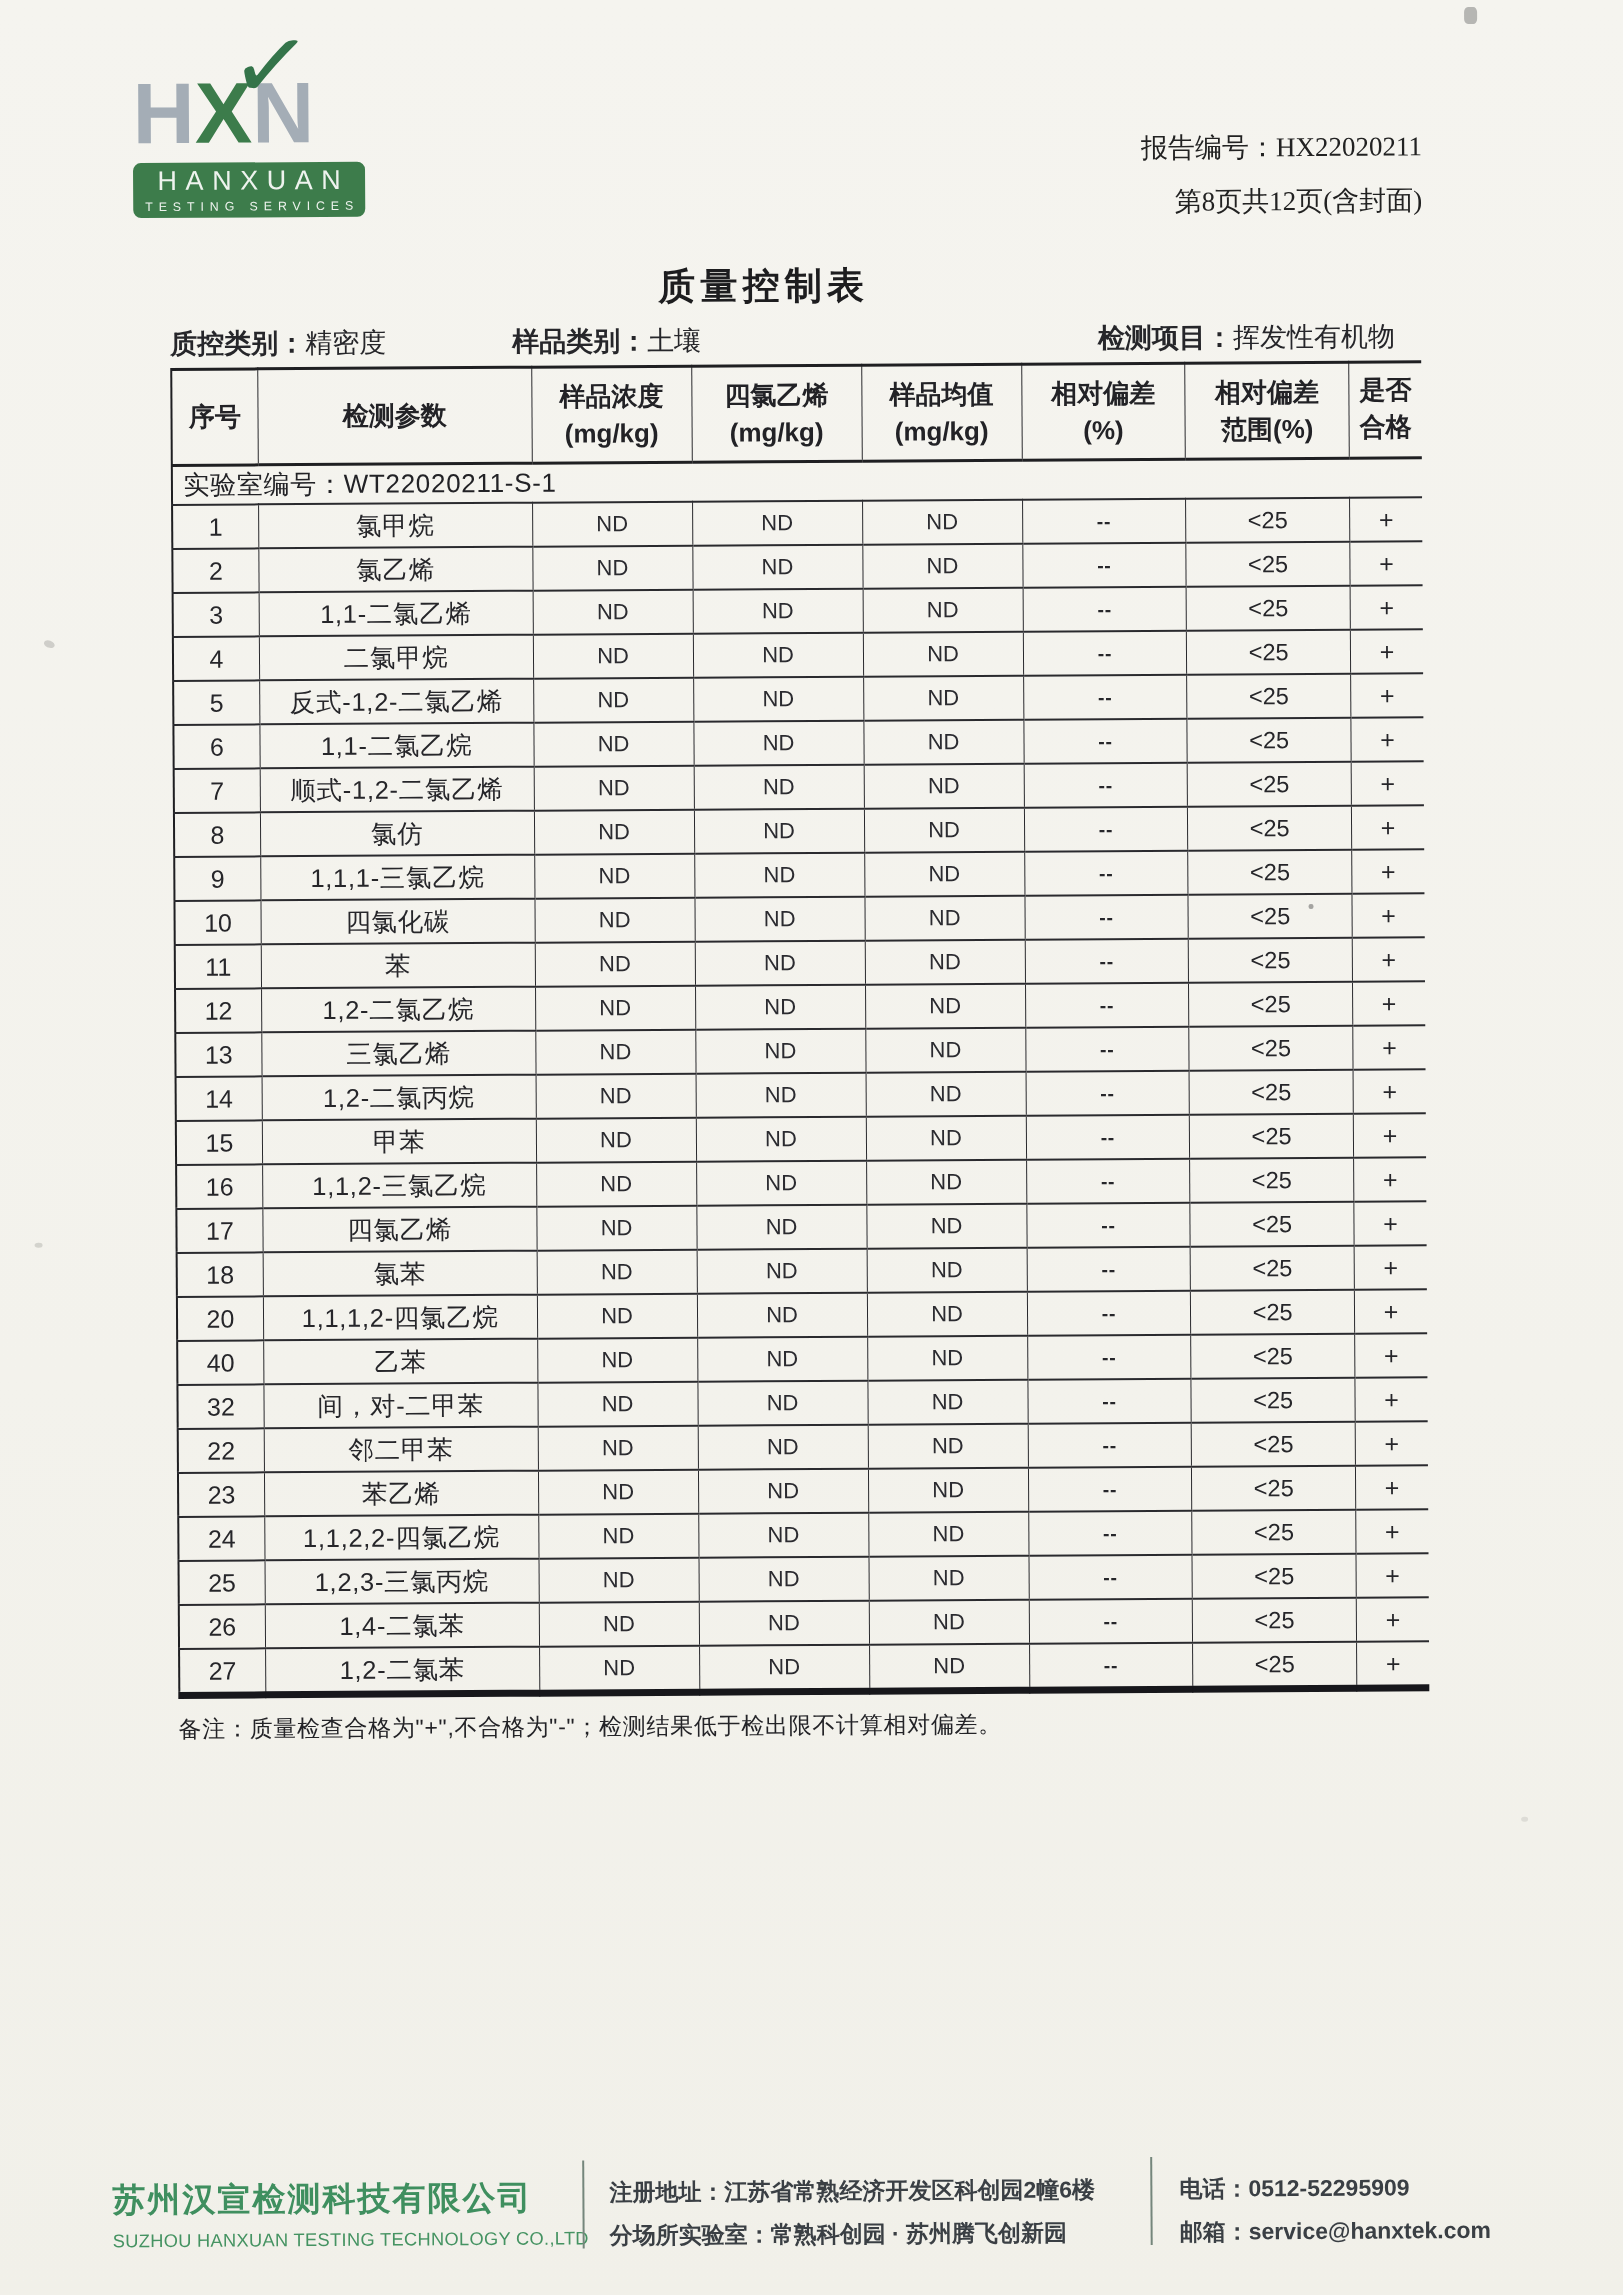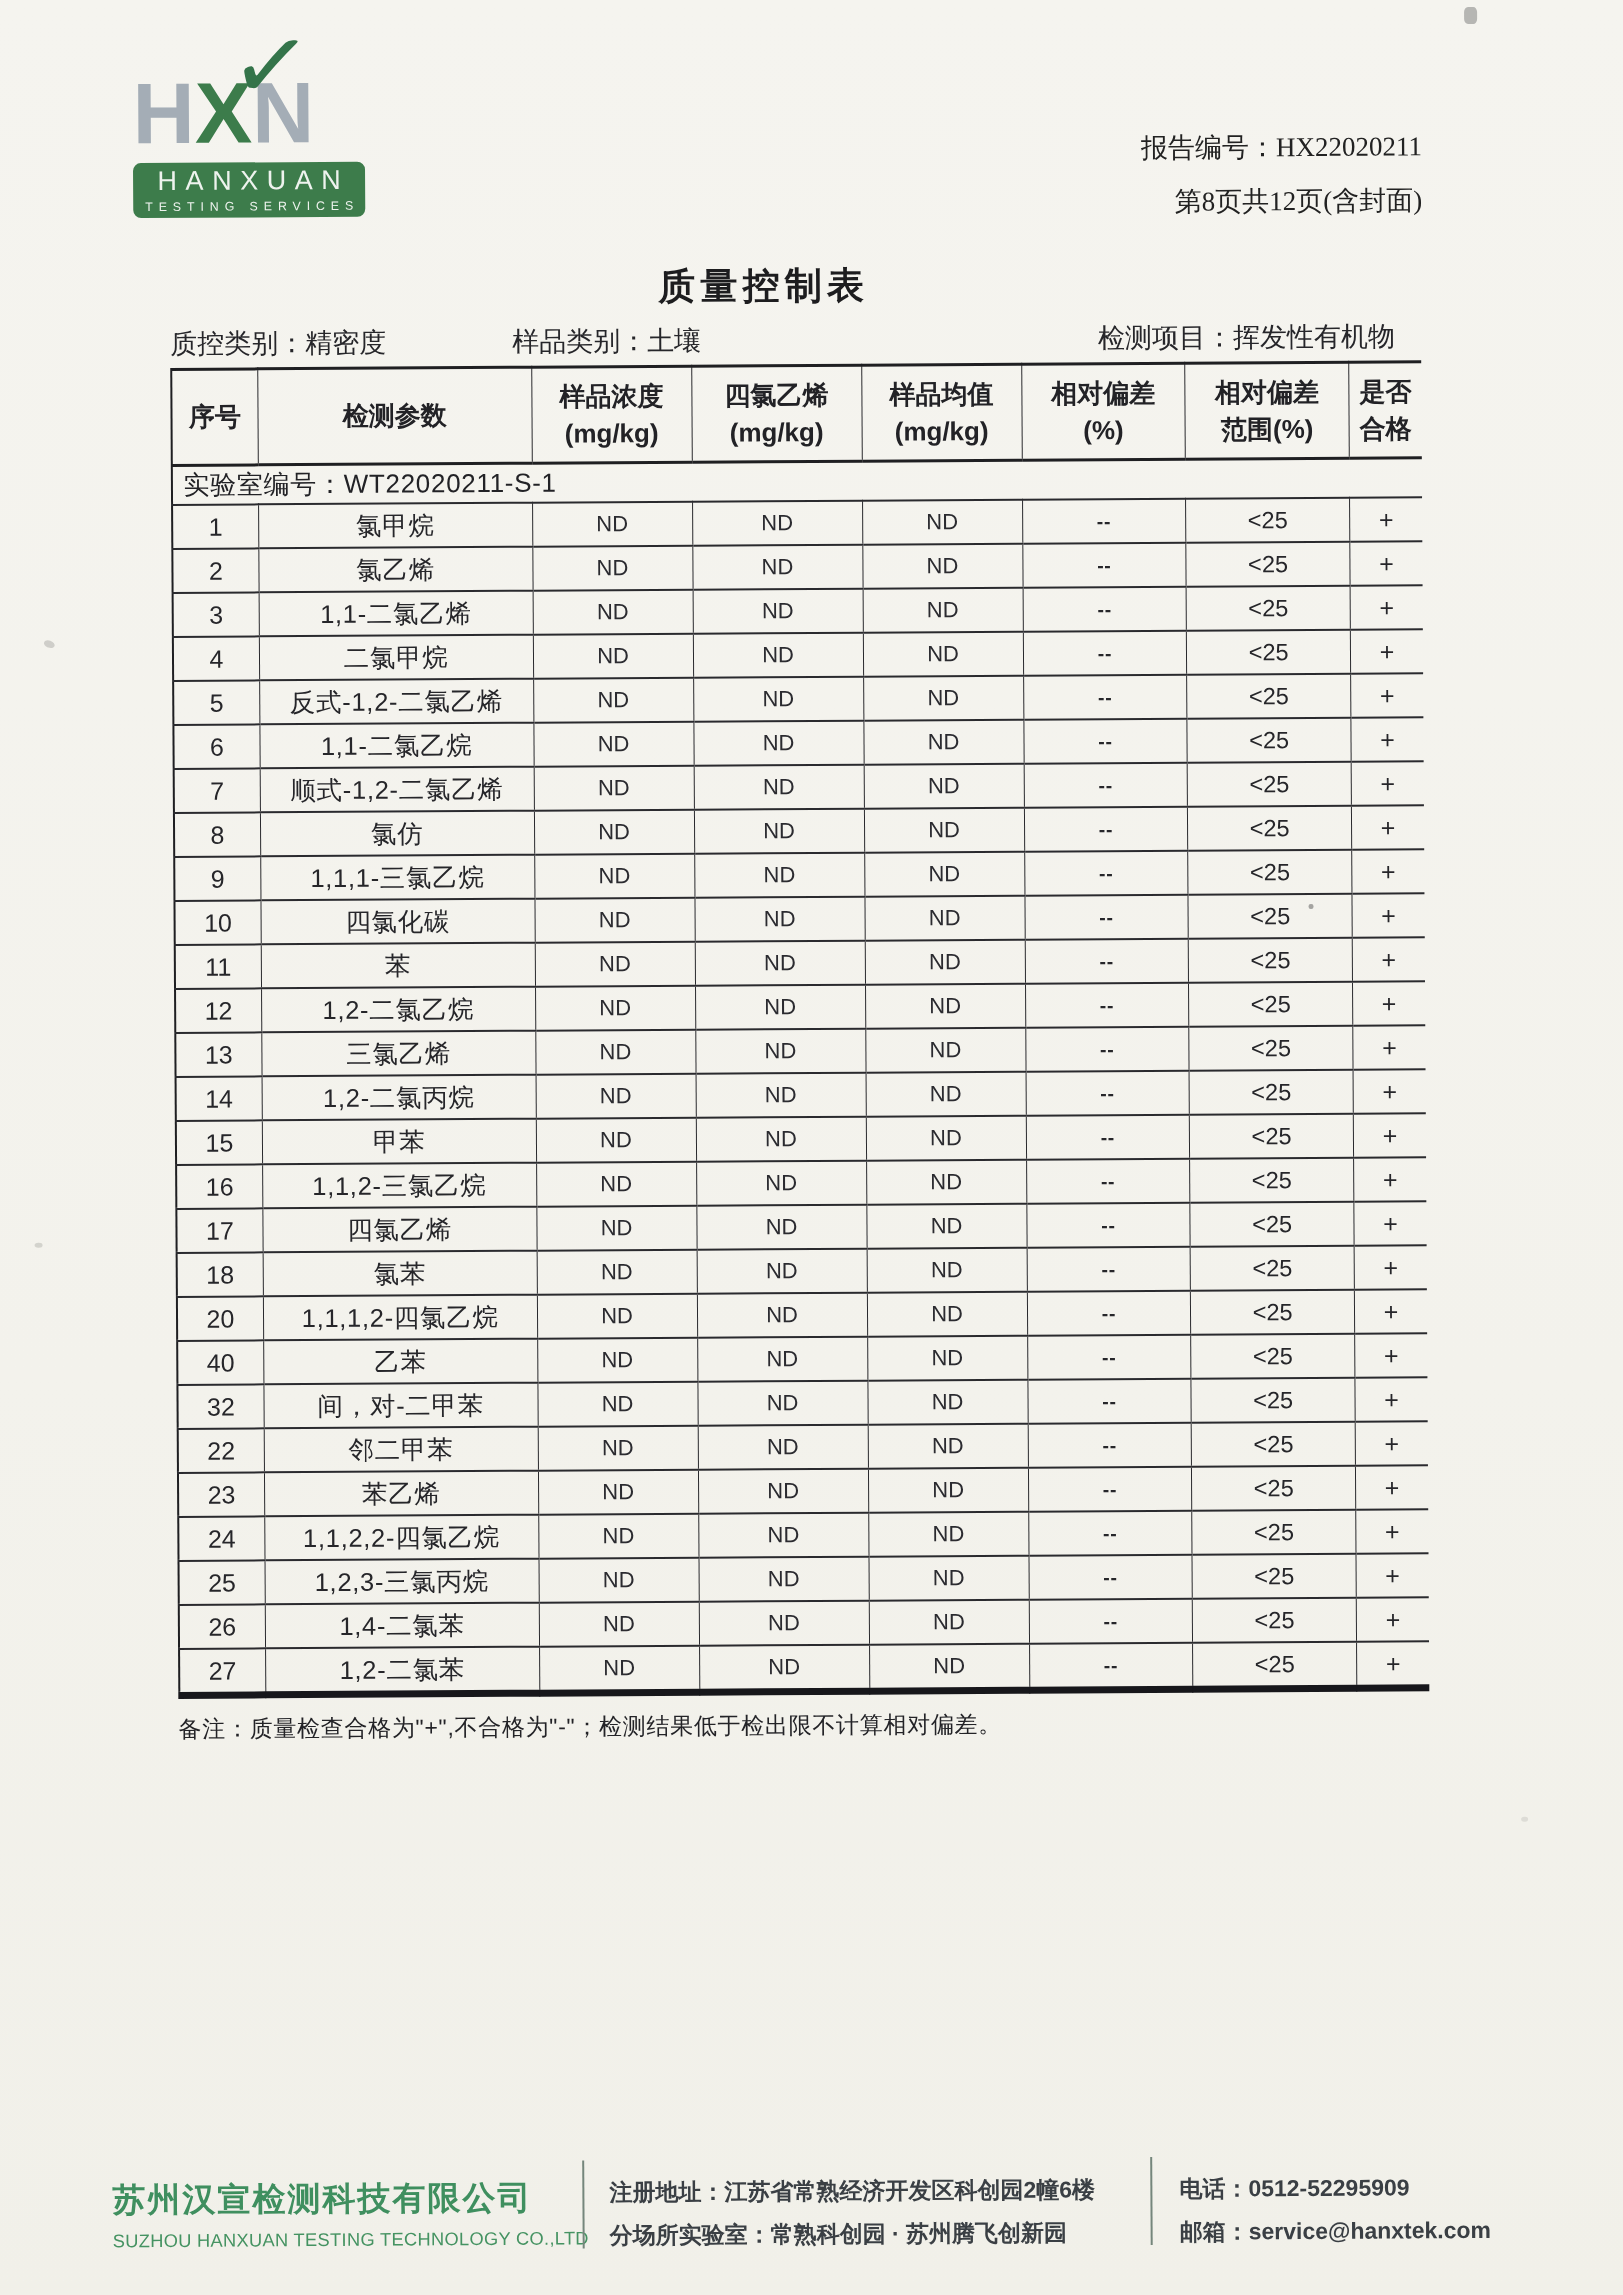--- a/index.html
+++ b/index.html
@@ -27,31 +27,31 @@
     font-size:27px;line-height:54px;color:#222;font-weight:500;}
   .page-title{position:absolute;left:0;right:85px;top:261px;text-align:center;
     font-size:37px;font-weight:700;letter-spacing:5.2px;color:#1d1d1f;}
 
   
   .meta{position:absolute;left:175px;top:322px;width:1251px;height:37px;font-size:27px;}
   .meta .m-item{position:absolute;white-space:nowrap;}
   .meta .m1{left:0;}
   .meta .m2{left:342px;}
   .meta .m3{right:26px;}
-  .meta .lbl{font-weight:400;}
+  .meta .lbl{font-weight:700;}
   .meta .val{font-weight:400;}
 
   
   .qc-table{position:absolute;left:175px;top:364px;width:1251px;}
   table{border-collapse:collapse;width:100%;table-layout:fixed;
     border-top:3.9px solid #1f1f22;border-left:2.6px solid #1f1f22;border-bottom:7.2px solid #17171b;}
   th,td{padding:0;text-align:center;vertical-align:middle;}
   th{height:93px;font-size:26px;font-weight:600;line-height:1.42;color:#222226;
     border-right:1.3px solid #2a2a2e;border-bottom:3.9px solid #1f1f22;}
-  th:last-child{border-right:none;}
+  th:last-child{border-right:none;font-family:Liberation Mono, monospace;}
   th span{display:block;}
   th span:empty{display:none;}
   .lab-row td{height:37px;text-align:left;padding-left:10.5px;font-size:26px;font-weight:500;
     border-bottom:2px solid #2a2a2e;border-right:none;color:#222226;letter-spacing:0.7px;}
   tbody.rows td{height:42px;border-right:1.3px solid #2a2a2e;border-bottom:2px solid #2a2a2e;}
   tbody.rows td:last-child{border-right:none;}
   tbody.rows tr:last-child td{border-bottom:none;}
   td.c-no{font-size:25px;}
   td.c-param{font-size:25.5px;letter-spacing:0.7px;}
   td.c-val{font-size:22px;color:#2b2b30;}

